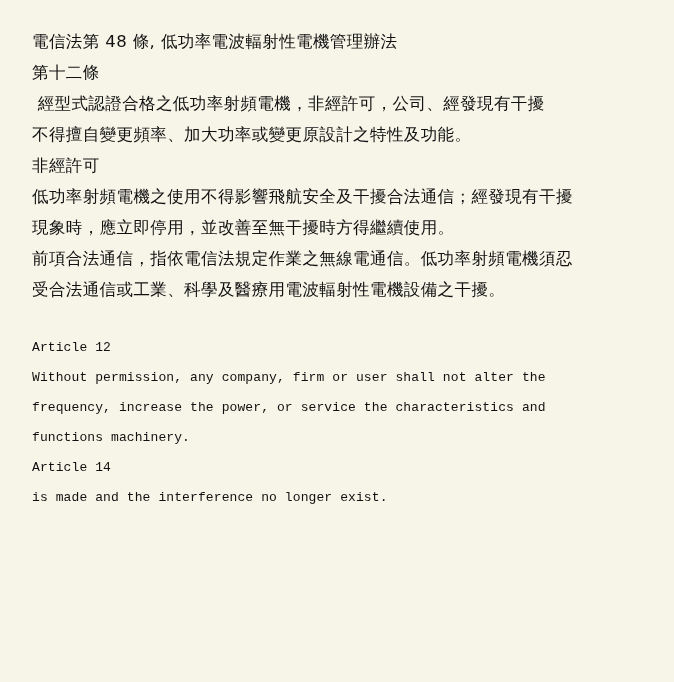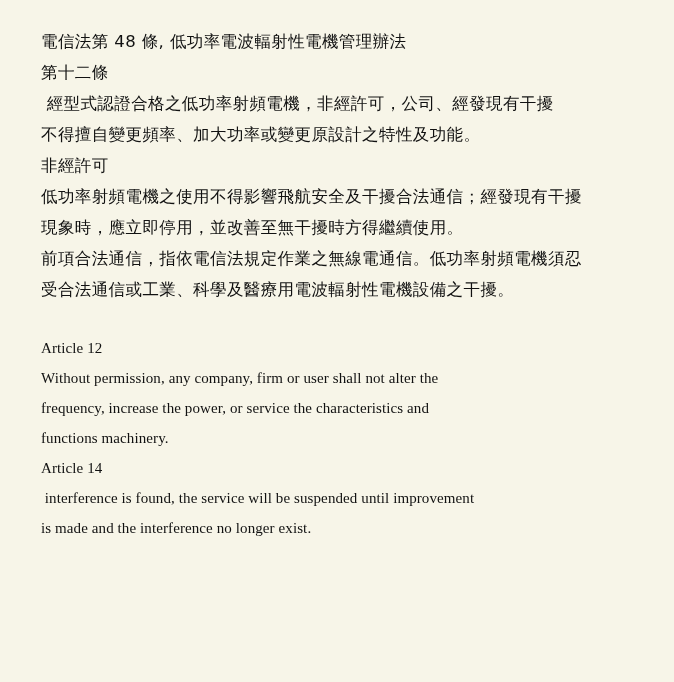--- a/index.html
+++ b/index.html
@@ -11,37 +11,37 @@
     height: 682px;
     background: #f7f5e8;
     font-family: "DejaVu Sans", sans-serif;
     color: #1a1a1a;
     overflow: hidden;
   }
   .page {
     width: 674px;
     height: 682px;
     box-sizing: border-box;
-    padding: 26px 24px 0 41px;
+    padding: 26px 24px 0 32px;
     background: #f7f5e8;
   }
   .zh-block {
     font-family: "DejaVu Sans", sans-serif;
     font-size: 16.5px;
     line-height: 31px;
     color: #111111;
     letter-spacing: 0.4px;
   }
   .zh-line {
     white-space: pre;
   }
   .en-block {
     margin-top: 28px;
-    font-family: Liberation Serif, serif;
-    font-size: 15px;
+    font-family: Liberation Mono, monospace;
+    font-size: 13px;
     line-height: 30px;
     color: #111111;
     letter-spacing: 0.1px;
   }
   .en-line {
     white-space: pre;
   }
   .heading {
     font-weight: normal;
   }
@@ -62,17 +62,16 @@
     <div class="zh-line">前項合法通信，指依電信法規定作業之無線電通信。低功率射頻電機須忍</div>
     <div class="zh-line">受合法通信或工業、科學及醫療用電波輻射性電機設備之干擾。</div>
   </div>
 
   <div class="en-block">
     <div class="en-line heading">Article 12</div>
     <div class="en-line">Without permission, any company, firm or user shall not alter the</div>
     <div class="en-line">frequency, increase the power, or service the characteristics and</div>
     <div class="en-line">functions machinery.</div>
     <div class="en-line heading">Article 14</div>
-    <div class="en-line"> interference is found, the service will be suspended until improvement</div>
     <div class="en-line">is made and the interference no longer exist.</div>
   </div>
 
 </div>
 
 </body></html>

